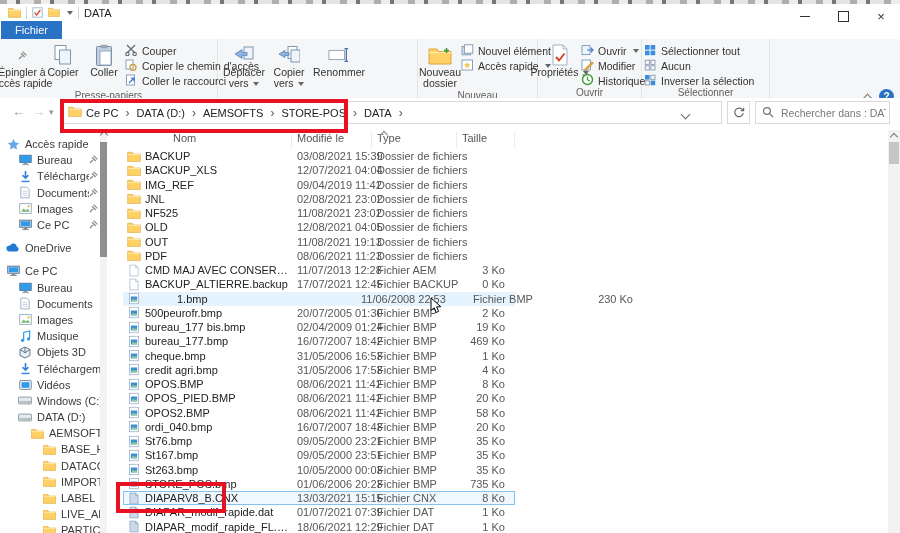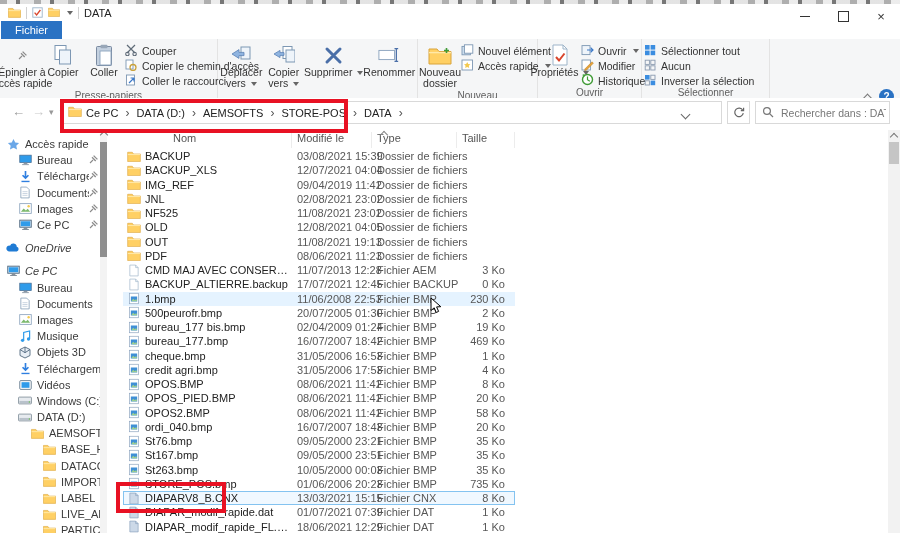--- a/index.html
+++ b/index.html
@@ -51,35 +51,35 @@
   .crumb .csep{color:#555;font-size:12px;}
   .addr-chev{position:absolute;right:32px;top:9px;width:6px;height:6px;border-right:1.4px solid #666;border-bottom:1.4px solid #666;transform:rotate(45deg);}
   .refreshbtn{position:absolute;left:727px;top:3px;width:23px;height:23px;border:1px solid #d9d9d9;display:flex;align-items:center;justify-content:center;box-sizing:border-box;}
   .searchbox{position:absolute;left:755px;top:3px;width:135px;height:23px;border:1px solid #d9d9d9;box-sizing:border-box;
              display:flex;align-items:center;gap:5px;padding:0 6px;}
   .searchbox input{border:none;outline:none;width:105px;font-size:10.5px;color:#333;font-family:inherit;}
   .searchbox input::placeholder{color:#777;}
   
   .sidebar{position:absolute;top:128px;left:0;width:100px;height:405px;overflow:hidden;padding-top:8px;box-sizing:border-box;}
   .sitem{display:flex;align-items:center;height:16.2px;white-space:nowrap;}
-  .sitem.gap{margin-top:7px;font-style:italic;}
+  .sitem.gap{margin-top:7px;}
   .sic{width:14px;height:13px;display:flex;align-items:center;justify-content:center;margin-right:5px;flex:none;}
   .slabel{color:#3a3a3a;overflow:hidden;text-overflow:clip;}
   .pin{margin-left:auto;margin-right:2px;flex:none;}
   .side-scroll{position:absolute;left:100px;top:130px;width:7px;height:403px;background:#f3f3f3;}
   .side-thumb{position:absolute;left:0;top:12px;width:7px;height:115px;background:#8f8f8f;}
   .scroll-up{position:absolute;left:1px;top:2px;width:5px;height:5px;border-left:1.2px solid #777;border-top:1.2px solid #777;transform:rotate(45deg);}
   
   .fhead{position:absolute;top:128px;left:123px;width:392px;height:20px;}
   .fhead span{position:absolute;top:4px;color:#555;font-size:11px;}
   .h-sep{position:absolute;top:2px;width:1px;height:16px;background:#ececec;}
   .sort-caret{position:absolute;left:258px;top:-1px;width:5px;height:5px;border-left:1.2px solid #888;border-top:1.2px solid #888;transform:rotate(45deg);}
   .filelist{position:absolute;top:149px;left:123px;width:392px;}
   .frow{display:grid;grid-template-columns:22px 152px 80px 80px 50px;height:14.25px;align-items:center;}
-  .frow.hover{background:#e5f3ff;}
+  .frow.hover{background:#e5f3ff;gap:32px;}
   .frow.selected{background:#f0f8ff;outline:1px solid #84c3f0;outline-offset:-1px;}
   .fic{display:flex;align-items:center;justify-content:center;}
   .fname{color:#222;overflow:hidden;text-overflow:ellipsis;white-space:nowrap;padding-right:6px;}
   .fdate,.ftype{color:#575757;white-space:nowrap;}
   .fsize{color:#575757;text-align:right;padding-right:2px;white-space:nowrap;}
   .list-scroll{position:absolute;left:888px;top:130px;width:12px;height:403px;background:#f2f2f2;}
   .list-thumb{position:absolute;left:1px;top:12px;width:10px;height:22px;background:#c5c5c5;}
   .lscroll-up{position:absolute;left:3px;top:4px;width:5px;height:5px;border-left:1.2px solid #777;border-top:1.2px solid #777;transform:rotate(45deg);}
   
   .redrect{position:absolute;border:4px solid #e81123;box-sizing:border-box;}
@@ -205,28 +205,20 @@
           <div class="bigbtn">
             <span class="bic">
               <svg width="22" height="20" viewBox="0 0 22 20">
                 <rect x="10" y="1.5" width="9" height="12" fill="#fff" stroke="#7d97b3" stroke-width="1"></rect>
                 <rect x="13" y="5" width="9" height="12" fill="#eef4fa" stroke="#7d97b3" stroke-width="1"></rect>
                 <path d="M1 9 L7 5.4 V7.6 H11 V10.4 H7 V12.6z" fill="#8fb4e0" stroke="#5b82b5" stroke-width="0.8"></path>
               </svg>
             </span>
             <span class="bl">Copier</span>
             <span class="bl">vers <span class="caret"></span></span>
-          </div>
-          <div class="bigbtn">
-            <span class="bic">
-              <svg width="19" height="19" viewBox="0 0 19 19">
-                <path d="M3 3 L16 16 M16 3 L3 16" stroke="#4a6fa8" stroke-width="3" stroke-linecap="round"></path>
-              </svg>
-            </span>
-            <span class="bl">Supprimer <span class="caret"></span></span>
           </div>
           <div class="bigbtn">
             <span class="bic">
               <svg width="22" height="16" viewBox="0 0 24 16">
                 <rect x="1" y="3" width="17" height="10" fill="#fff" stroke="#8aa2bd" stroke-width="1"></rect>
                 <path d="M20 1 v14 M18 1 h4 M18 15 h4" stroke="#4a6fa8" stroke-width="1.4"></path>
               </svg>
             </span>
             <span class="bl">Renommer</span>
           </div>

